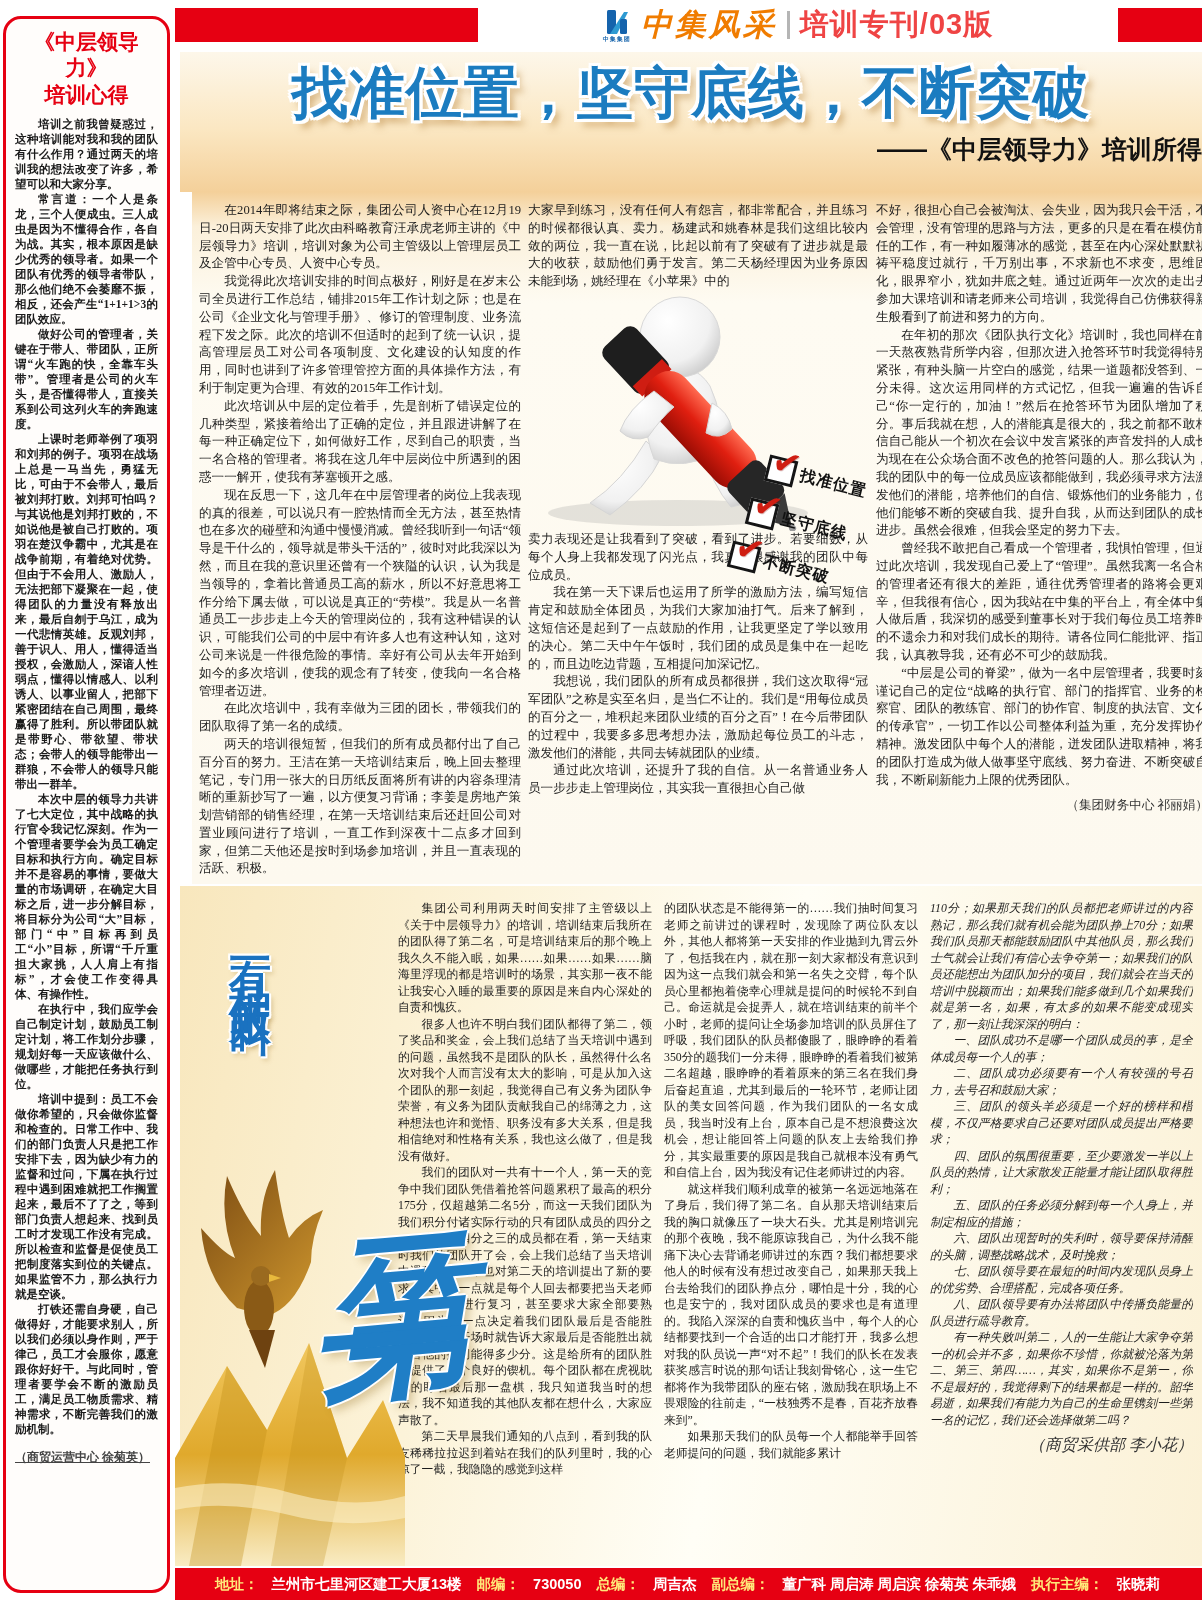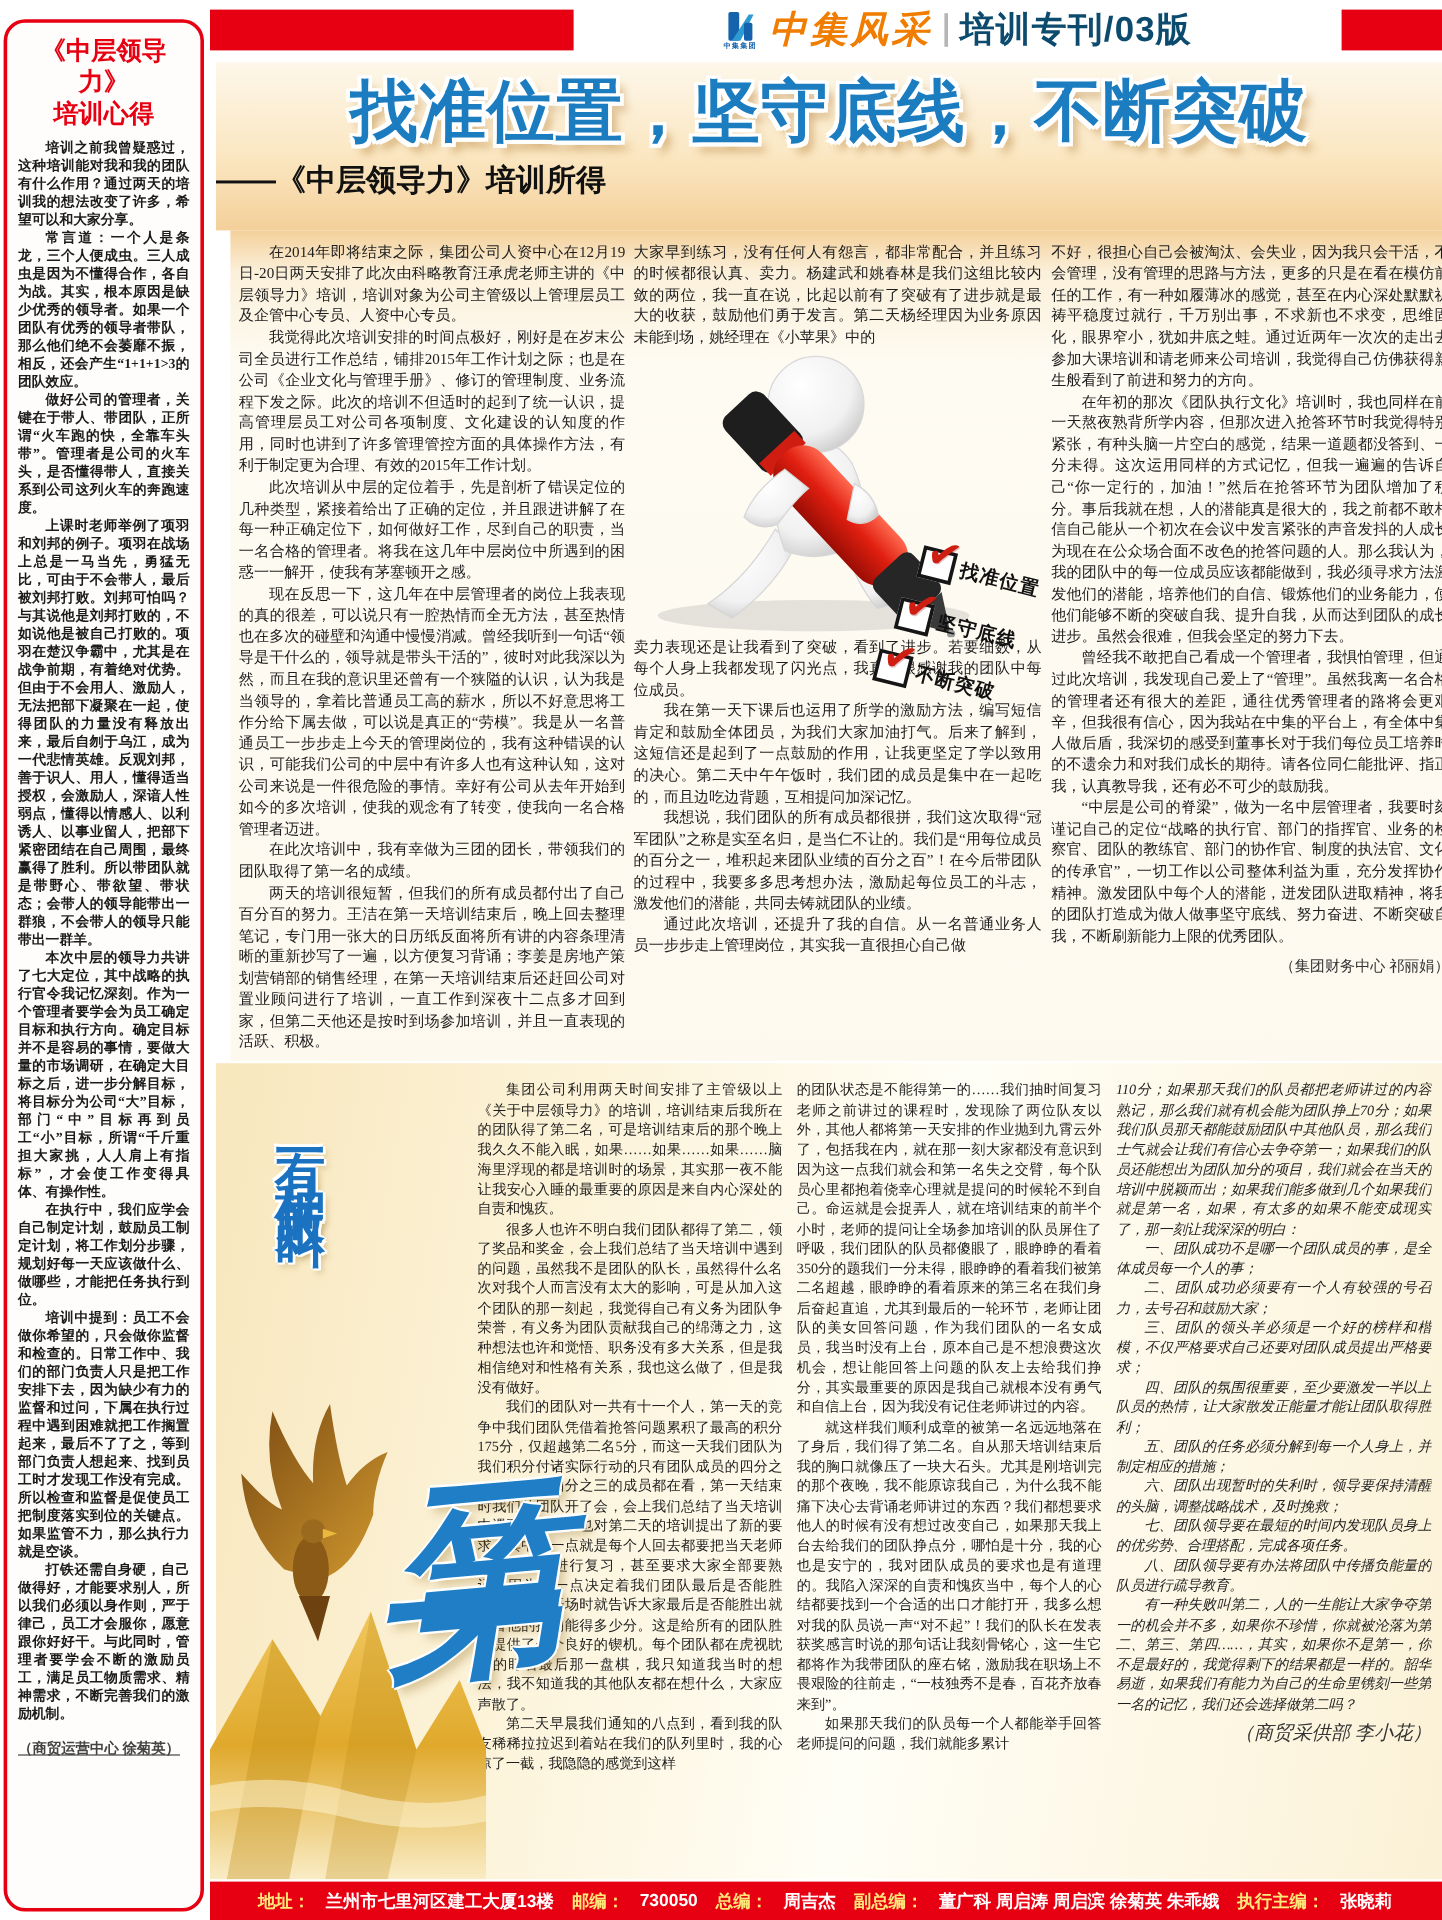--- a/index.html
+++ b/index.html
@@ -24,32 +24,32 @@
   .bar-left{left:0;width:303px;}
   .bar-right{right:0;width:84px;}
   .mast-center{position:absolute;left:303px;top:-3px;width:640px;height:40px;display:flex;
                align-items:center;justify-content:center;gap:10px;}
   .logo-wrap{display:flex;flex-direction:column;align-items:center;line-height:1;}
   .logo-sub{font-size:6px;color:#1563ac;font-weight:bold;letter-spacing:1px;margin-top:1px;
             font-family:"Liberation Sans",sans-serif;}
   .brand{color:#f07c00;font-size:31px;font-weight:bold;font-style:italic;letter-spacing:3px;
          font-family:"Liberation Serif",serif;}
   .mast-sep{width:3px;height:28px;background:#b5b5b5;}
-  .edition{color:#0c4a6e;font-size:29px;font-weight:bold;letter-spacing:1px;
+  .edition{color:#ef4444;font-size:29px;font-weight:bold;letter-spacing:1px;
            font-family:"Liberation Sans",sans-serif;}
 
   
   .headline-zone{position:absolute;left:5px;top:52px;width:1022px;height:140px;
                  background:linear-gradient(180deg,#fdf7ea 0%,#fbe7c2 55%,#f4d09a 100%);}
   .headline{margin:4px 0 0;text-align:center;font-size:56px;font-weight:bold;color:#1b7cc0;
             font-family:"Liberation Sans",sans-serif;letter-spacing:1px;
             text-shadow:3px 0 0 #fff,-3px 0 0 #fff,0 3px 0 #fff,0 -3px 0 #fff,
                         3px 3px 0 #fff,-3px -3px 0 #fff,3px -3px 0 #fff,-3px 3px 0 #fff,
                         6px 7px 7px rgba(170,110,30,.5);}
-  .subtitle{text-align:left;font-size:25px;font-weight:bold;color:#111;margin-top:1px;
+  .subtitle{text-align:right;font-size:25px;font-weight:bold;color:#111;margin-top:1px;
             font-family:"Liberation Sans",sans-serif;}
 
   
   .article1{position:absolute;left:17px;top:192px;width:1022px;height:692px;
             background:linear-gradient(180deg,#f4d09a 0%,#fbf0da 5%,#fefbf2 16%,#fdf9ef 100%);}
   .a1col{position:absolute;top:10px;font-size:12.6px;line-height:17.8px;color:#1d1d1d;
          text-align:justify;overflow:hidden;}
   .a1col p{margin:0;text-indent:2em;}
   .no-indent-first p:first-child{text-indent:0;}
   .col1{left:7px;width:322px;height:674px;}

